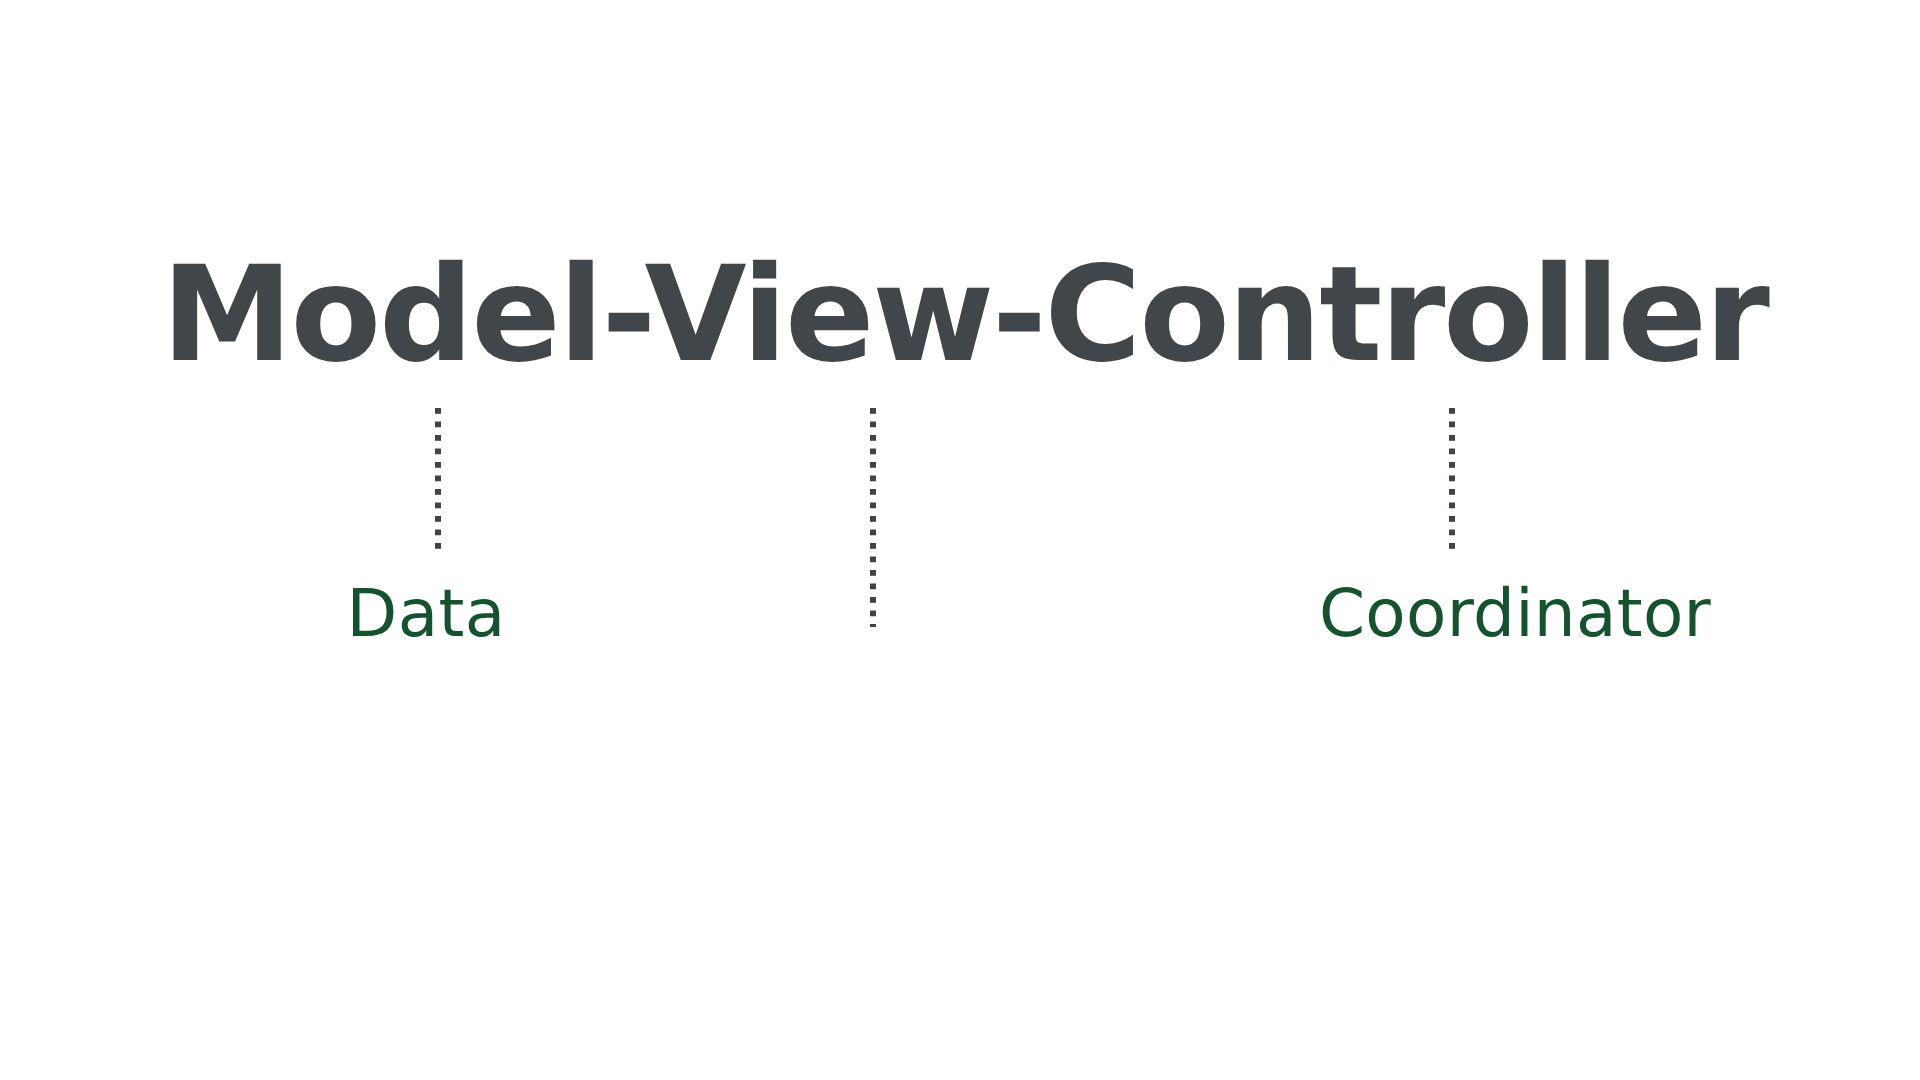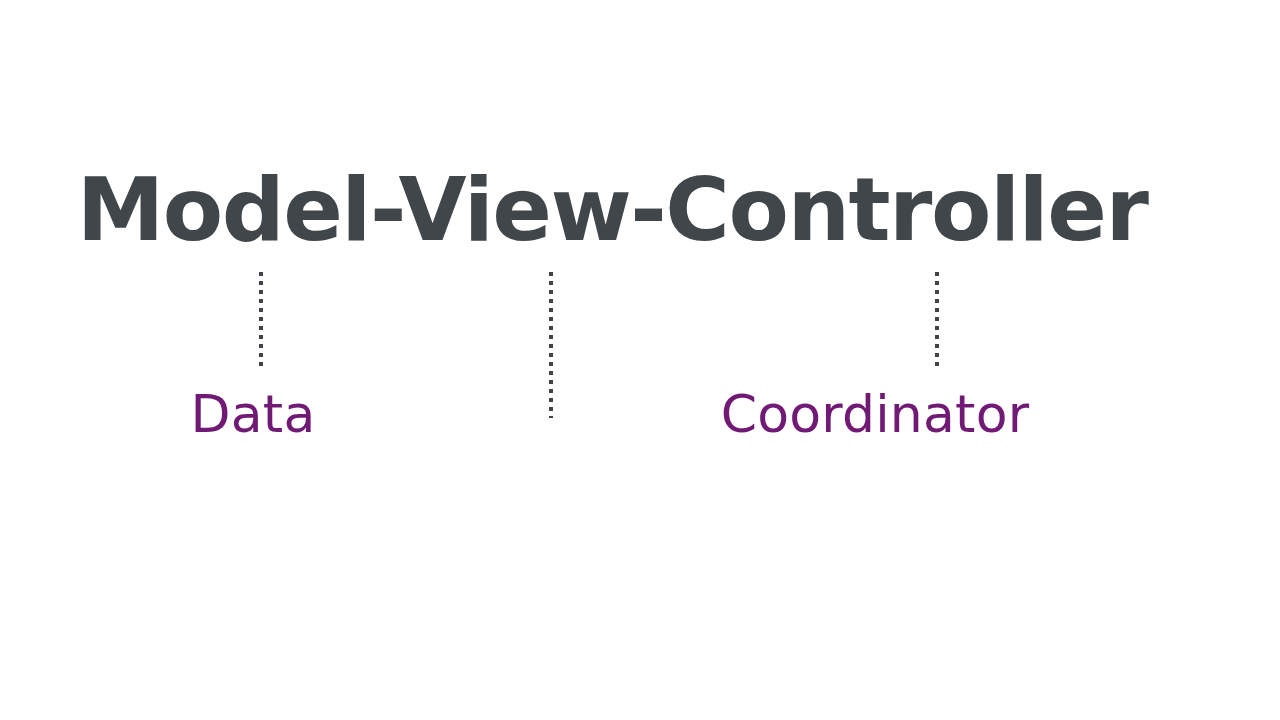--- a/index.html
+++ b/index.html
@@ -8,20 +8,21 @@
     background: #ffffff;
   }
 
   #canvas {
     position: relative;
     width: 1224px;
     height: 720px;
     background: #ffffff;
     overflow: hidden;
     font-family: "DejaVu Sans", "Liberation Sans", sans-serif;
+    margin-left: 31px;
     -webkit-font-smoothing: antialiased;
   }
 
   
   .title {
     position: absolute;
     left: 0;
     right: 0;
     top: 166px;
     text-align: center;
@@ -49,32 +50,32 @@
   }
 
   .leader-model      { left: 259px; top: 272px; height: 94px; }
   .leader-view       { left: 549px; top: 272px; height: 146px; }
   .leader-controller { left: 935px; top: 272px; height: 94px; }
 
   
   .label {
     position: absolute;
     font-family: "DejaVu Sans", "Liberation Sans", sans-serif;
-    font-size: 52px;
+    font-size: 44px;
     font-weight: 400;
     letter-spacing: 0.2px;
     line-height: 1.0;
-    color: #701a75;
+    color: #14532d;
     white-space: nowrap;
     transform: translateX(-50%);
   }
 
   .label-data      { left: 253px; top: 388px; }
   .label-ui        { left: 545px; top: 440px; }
-  .label-coord     { left: 875px; top: 388px; }
+  .label-coord     { left: 979px; top: 388px; }
 </style>
 </head>
 <body>
 
 <div id="canvas">
 
   <div class="title">Model-View-Controller</div>
 
   <div class="leader leader-model"></div>
 

